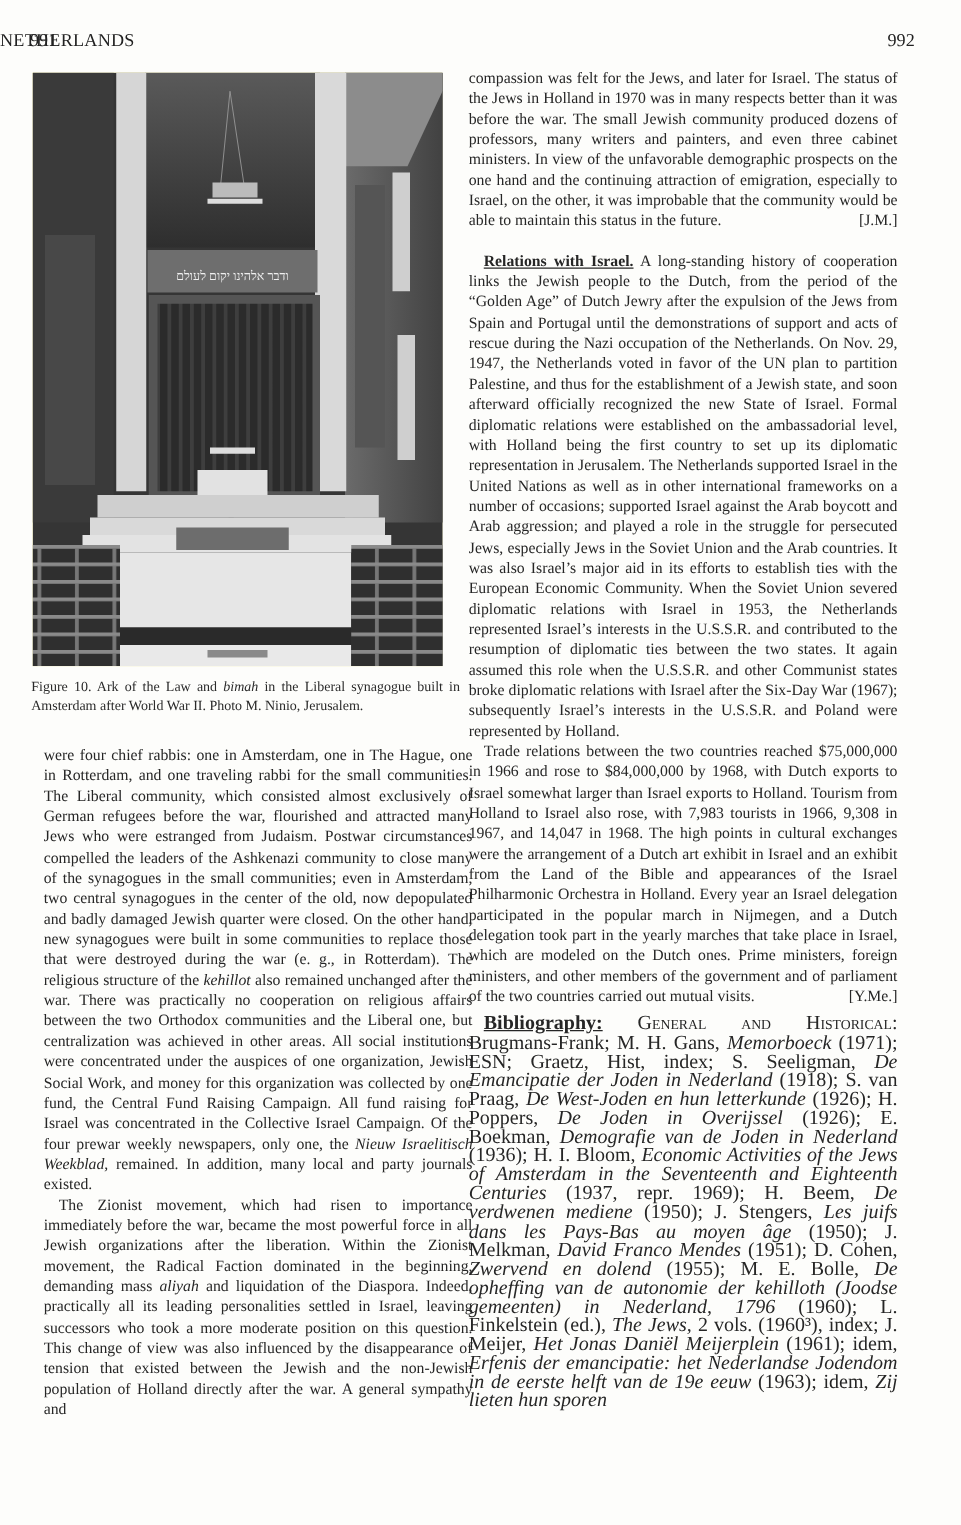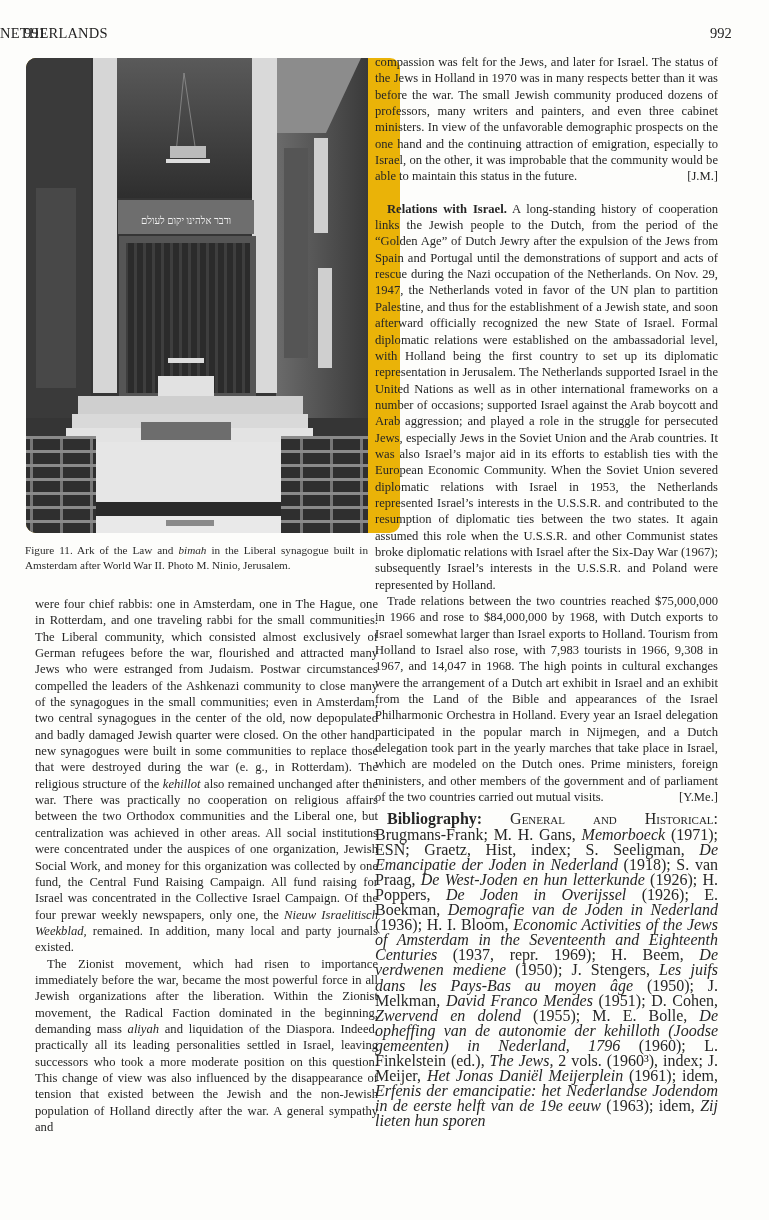--- a/index.html
+++ b/index.html
@@ -11,35 +11,35 @@
     position: absolute; top: 25px; left: 0; width: 634px; height: 20px;
     font-size: 14.5px; color: #222;
   }
   .running-head .pl { position: absolute; left: 24px; }
   .running-head .pc { position: absolute; left: 0; width: 769px; letter-spacing: 0.2px; }
   .running-head .pr { position: absolute; right: 268px; right: auto; left: 710px; text-align: center; }
 
   .col { position: absolute; top: 0; font-size: 12.6px; line-height: 16.35px; text-align: justify; }
 
   .photo {
-    position: absolute; left: 26px; top: 58px; width: 374px; height: 475px;
-    background: #eab308; overflow: hidden; border-radius: 10px;
+    position: absolute; left: 26px; top: 58px; width: 328px; height: 475px;
+    background: #fef9c3; overflow: hidden;
   }
   .caption {
     position: absolute; left: 25px; top: 543px; width: 343px;
     font-size: 11.2px; line-height: 14.6px; text-align: justify; color: #2a2a2a;
   }
   .left-body { position: absolute; left: 35px; top: 596px; width: 343px; }
   .right-body { position: absolute; left: 375px; top: 54px; width: 343px; }
 
   p { margin: 0; }
   .indent { text-indent: 12px; }
   .sig { white-space: nowrap; }
   .gap-l { margin-top: 10px; }
-  .bold { font-weight: bold; }
+  .bold { font-weight: bold; text-decoration: underline; }
   em { }
   .sc { font-variant: small-caps; }
   .biblio { font-size: 16px; line-height: 15.1px; }
   .hebrew { direction: rtl; }
 </style>
 </head>
 <body>
 
 <div class="running-head">
   <span class="pl">991</span>
@@ -107,21 +107,21 @@
     <rect x="70" y="384" width="185" height="60" fill="#e6e6e6"></rect>
     <rect x="70" y="444" width="185" height="14" fill="#2a2a2a"></rect>
     <rect x="70" y="458" width="185" height="17" fill="#e9e9e9"></rect>
     <rect x="140" y="462" width="48" height="6" fill="#8a8a8a"></rect>
 
     <rect x="0" y="378" width="70" height="97" fill="url(#pews)"></rect>
     <rect x="255" y="378" width="87" height="97" fill="url(#pews)"></rect>
   </svg>
 </div>
 
-<p class="caption"><span>Figure 11. Ark of the Law and </span><em>bimah</em><span> in the Liberal synagogue built in Amsterdam after World War II. Photo M. Ninio, Jerusalem.</span></p>
+<p class="caption"><span>Figure 10. Ark of the Law and </span><em>bimah</em><span> in the Liberal synagogue built in Amsterdam after World War II. Photo M. Ninio, Jerusalem.</span></p>
 
 <div class="col left-body">
   <p><span>were four chief rabbis: one in Amsterdam, one in The Hague, one in Rotterdam, and one traveling rabbi for the small communities. The Liberal community, which consisted almost exclusively of German refugees before the war, flourished and attracted many Jews who were estranged from Judaism. Postwar circumstances compelled the leaders of the Ashkenazi community to close many of the synagogues in the small communities; even in Amsterdam, two central synagogues in the center of the old, now depopulated and badly damaged Jewish quarter were closed. On the other hand, new synagogues were built in some communities to replace those that were destroyed during the war (e. g., in Rotterdam). The religious structure of the </span><em>kehillot</em><span> also remained unchanged after the war. There was practically no cooperation on religious affairs between the two Orthodox communities and the Liberal one, but centralization was achieved in other areas. All social institutions were concentrated under the auspices of one organization, Jewish Social Work, and money for this organization was collected by one fund, the Central Fund Raising Campaign. All fund raising for Israel was concentrated in the Collective Israel Campaign. Of the four prewar weekly newspapers, only one, the </span><em>Nieuw Israelitisch Weekblad,</em><span> remained. In addition, many local and party journals existed.</span></p>
   <p class="indent"><span>The Zionist movement, which had risen to importance immediately before the war, became the most powerful force in all Jewish organizations after the liberation. Within the Zionist movement, the Radical Faction dominated in the beginning, demanding mass </span><em>aliyah</em><span> and liquidation of the Diaspora. Indeed, practically all its leading personalities settled in Israel, leaving successors who took a more moderate position on this question. This change of view was also influenced by the disappearance of tension that existed between the Jewish and the non-Jewish population of Holland directly after the war. A general sympathy and</span></p>
 </div>
 
 <div class="col right-body">
   <p><span>compassion was felt for the Jews, and later for Israel. The status of the Jews in Holland in 1970 was in many respects better than it was before the war. The small Jewish community produced dozens of professors, many writers and painters, and even three cabinet ministers. In view of the unfavorable demographic prospects on the one hand and the continuing attraction of emigration, especially to Israel, on the other, it was improbable that the community would be able to maintain this status in the future.</span><span>&nbsp;&nbsp;&nbsp;&nbsp;&nbsp;&nbsp;</span><span class="sig" style="float:right">[J.M.]</span></p>
 
   <p class="indent gap-l" style="margin-top:16px"><span class="bold">Relations with Israel.</span><span> A long-standing history of cooperation links the Jewish people to the Dutch, from the period of the “Golden Age” of Dutch Jewry after the expulsion of the Jews from Spain and Portugal until the demonstrations of support and acts of rescue during the Nazi occupation of the Netherlands. On Nov. 29, 1947, the Netherlands voted in favor of the UN plan to partition Palestine, and thus for the establishment of a Jewish state, and soon afterward officially recognized the new State of Israel. Formal diplomatic relations were established on the ambassadorial level, with Holland being the first country to set up its diplomatic representation in Jerusalem. The Netherlands supported Israel in the United Nations as well as in other international frameworks on a number of occasions; supported Israel against the Arab boycott and Arab aggression; and played a role in the struggle for persecuted Jews, especially Jews in the Soviet Union and the Arab countries. It was also Israel’s major aid in its efforts to establish ties with the European Economic Community. When the Soviet Union severed diplomatic relations with Israel in 1953, the Netherlands represented Israel’s interests in the U.S.S.R. and contributed to the resumption of diplomatic ties between the two states. It again assumed this role when the U.S.S.R. and other Communist states broke diplomatic relations with Israel after the Six-Day War (1967); subsequently Israel’s interests in the U.S.S.R. and Poland were represented by Holland.</span></p>

